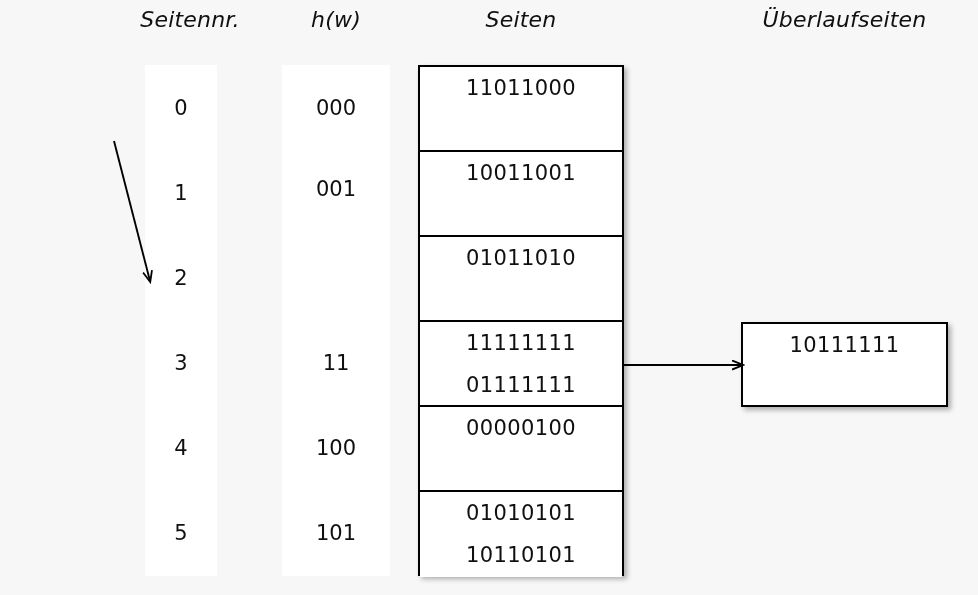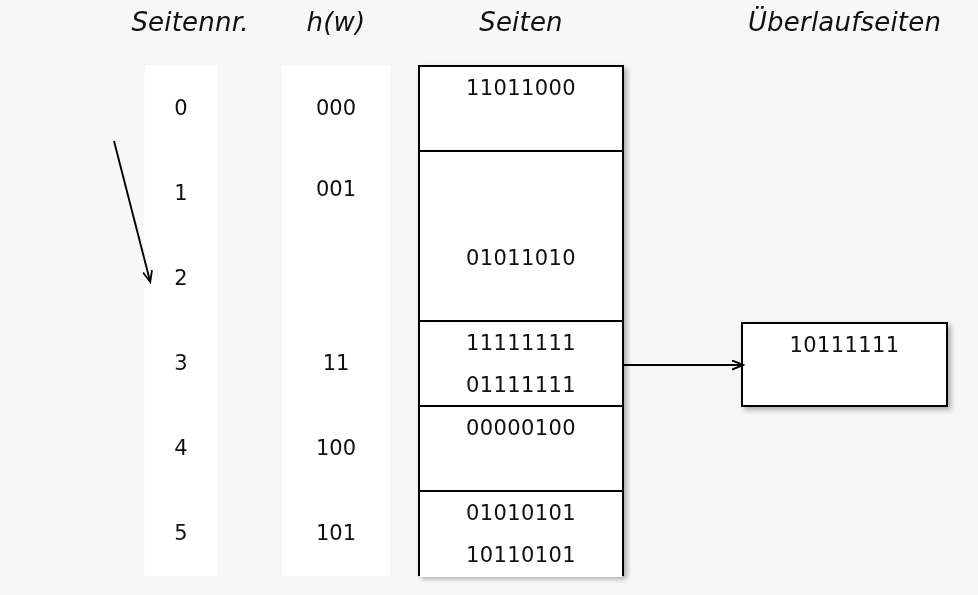--- a/index.html
+++ b/index.html
@@ -18,21 +18,21 @@
     position: absolute;
     left: 0; top: 0;
     width: 978px;
     height: 595px;
   }
 
   
   .col-header {
     position: absolute;
     font-style: italic;
-    font-size: 26px;
+    font-size: 22px;
     color: #101010;
     text-align: center;
     white-space: nowrap;
     letter-spacing: 0.2px;
   }
   #hdr-seitennr { left: 120px; top: 7px; width: 140px; }
   #hdr-hw       { left: 276px; top: 7px; width: 120px; }
   #hdr-seiten   { left: 418px; top: 7px; width: 206px; }
   #hdr-ueber    { left: 741px; top: 7px; width: 207px; }
 
@@ -151,20 +151,23 @@
       <div class="plain-cell" style="top: 81px;">001</div>
       <div class="plain-cell" style="top: 255px;">11</div>
       <div class="plain-cell" style="top: 340px;">100</div>
       <div class="plain-cell" style="top: 425px;">101</div>
     </div>
 
   <div id="seiten-table">
       <div class="seiten-row" style="top: 0px;">
         <div class="seiten-line">11011000</div>
       </div>
+      <div class="seiten-row" style="top: 85px;">
+        <div class="seiten-line">10011001</div>
+      </div>
       <div class="seiten-row" style="top: 170px;">
         <div class="seiten-line">01011010</div>
       </div>
       <div class="seiten-row" style="top: 255px;">
         <div class="seiten-line">11111111</div>
         <div class="seiten-line">01111111</div>
       </div>
       <div class="seiten-row" style="top: 340px;">
         <div class="seiten-line">00000100</div>
       </div>

